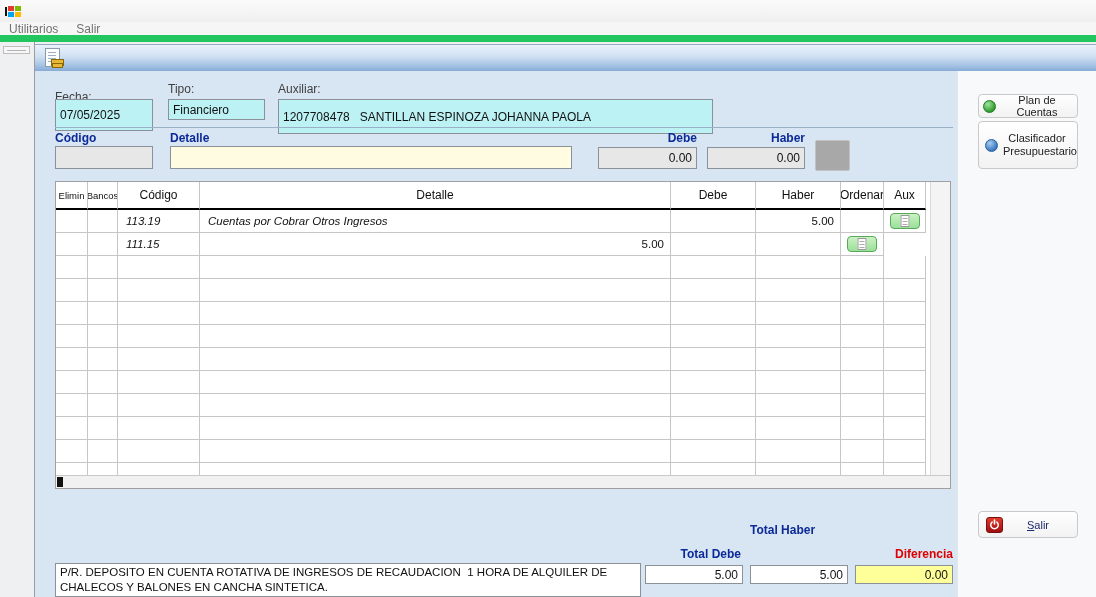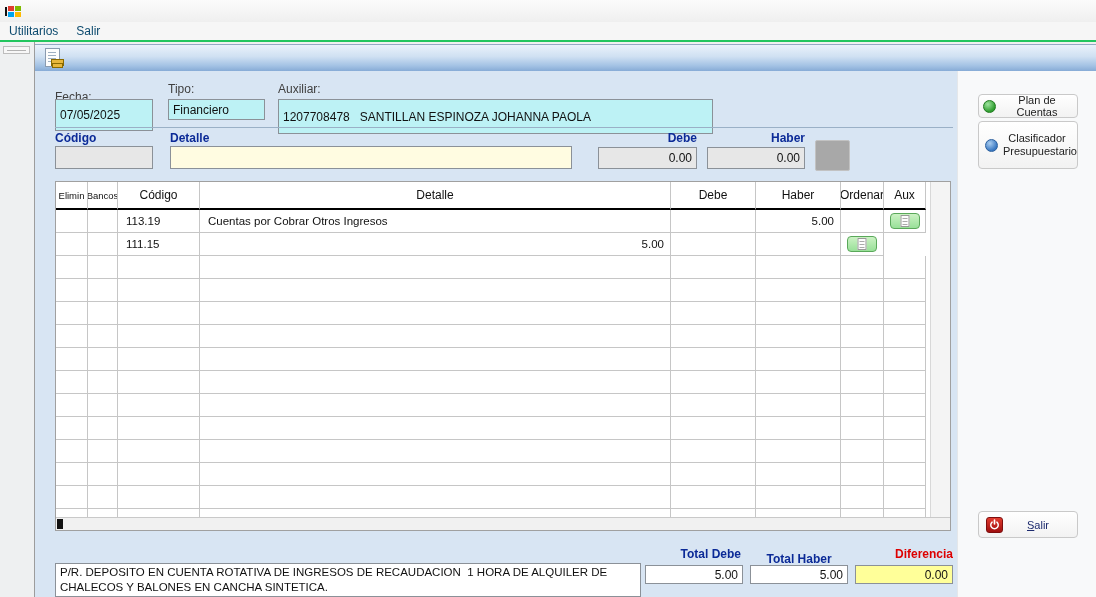--- a/index.html
+++ b/index.html
@@ -11,21 +11,21 @@
   #titlebar { position:absolute; left:0; top:0; width:1096px; height:22px;
     background:linear-gradient(#fbfbfb,#efefef); display:flex; align-items:center; }
   .win-icon { position:relative; width:15px; height:13px; margin:0 5px 0 5px; }
   .win-icon i { position:absolute; width:6px; height:5px; }
   .win-icon .q1{left:3px;top:1px;background:#e03c31;} .win-icon .q2{left:10px;top:1px;background:#7fba00;}
   .win-icon .q3{left:3px;top:7px;background:#00a4ef;} .win-icon .q4{left:10px;top:7px;background:#ffb900;}
   .win-icon .pole{left:0;top:2px;width:2px;height:9px;background:#111;}
   #title-text { font-size:12px; color:#111; }
 
   #menubar { position:absolute; left:0; top:22px; width:1096px; height:20px;
-    background:#f6f6f6; border-bottom:2px solid #22c55e; display:flex; align-items:center; font-size:12px; color:#0c4a6e; }
+    background:#f6f6f6; border-bottom:7px solid #22c55e; display:flex; align-items:center; font-size:12px; color:#737373; }
   .menu-item { padding:2px 9px; cursor:default; }
 
   
   #left-panel { position:absolute; left:0; top:42px; width:35px; height:555px;
     background:#eef0f1; border-right:1px solid #9c9c9c; }
   #left-grip { position:absolute; left:3px; top:4px; width:27px; height:8px;
     background:#f7f7f7; border:1px solid #bdbdbd; }
   #left-grip::after { content:""; position:absolute; left:3px; top:3px; right:3px; height:1px; background:#b2b2b2; }
 
   
@@ -53,29 +53,29 @@
   .grayf  { background:#e7e7e7; }
   .ylwf   { background:var(--field-yellow,#fffce1); }
   .whitef { background:#ffffff; }
   .num    { text-align:right; }
   .sep    { position:absolute; height:1px; background:#9ab0c6; }
 
   .gray-sq-btn { position:absolute; width:35px; height:31px; background:#a8a8a8;
     border:1px solid #c2c2c2; border-radius:2px; }
 
   
-  #table-box { position:absolute; left:20px; top:110px; width:896px; height:350px;
+  #table-box { position:absolute; left:20px; top:110px; width:896px; height:308px;
     background:#ffffff; border:1px solid #a0a0a0; overflow:hidden; }
   .trow { display:grid; }
   .tc { border-right:1px solid #c6c6c6; border-bottom:1px solid #c6c6c6; overflow:hidden;
     white-space:nowrap; font-size:11.5px; color:#111; display:flex; align-items:center; }
   .thead .tc { justify-content:center; border-bottom:2px solid #000; height:28px; background:#fff; font-size:12px; }
   .thead .tc.small { font-size:9.5px; }
   .tbody .tc { height:23px; }
-  .tc.cl { padding-left:8px; }  .tc.cr { justify-content:flex-end; padding-right:6px; }
+  .tc.cl { padding-left:8px;font-style:italic; }  .tc.cr { justify-content:flex-end; padding-right:6px; }
   .vstrip { position:absolute; top:0; right:0; width:20px; bottom:13px; background:#f4f4f4; border-left:1px solid #d8d8d8; }
   .hscroll { position:absolute; left:0; right:0; bottom:0; height:13px; background:#f1f1f1; border-top:1px solid #c9c9c9; }
   .hthumb { position:absolute; left:1px; top:1px; width:6px; height:10px; background:#111; }
 
   .aux-btn { display:inline-block; width:30px; height:16px; border:1px solid #5aa85a; border-radius:4px;
     background:linear-gradient(#ccf2c4,#98e098); position:relative; cursor:pointer; }
   .aux-btn .clip { position:absolute; left:50%; top:50%; transform:translate(-50%,-50%);
     width:9px; height:12px; background:#fdfdfd; border:1px solid #999; }
   .aux-btn .clip::before { content:""; position:absolute; left:1px; top:2px; width:5px; height:1px;
     background:#aaa; box-shadow:0 3px 0 #aaa, 0 6px 0 #aaa; }
@@ -333,18 +333,18 @@
         </svg>
       </span>
       <span class="ul-first" style="flex:1; text-align:center; color:#1c2a6e;">Salir</span>
     </div>
 
     <div class="lbl-blue" style="left:20px; top:491px;">Glosa:</div>
     <div id="glosa-box">P/R. DEPOSITO EN CUENTA ROTATIVA DE INGRESOS DE RECAUDACION  1 HORA DE ALQUILER DE CHALECOS Y BALONES EN CANCHA SINTETICA.</div>
 
     <div class="lbl-blue" style="left:613px; top:476px; width:93px; text-align:right;">Total Debe</div>
     <input class="field whitef num tot-field" style="left: 610px; top: 494px; width: 98px;" value="5.00">
-    <div class="lbl-blue" style="left:715px; top:481px; width:98px; text-align:center;">Total Haber</div>
+    <div class="lbl-blue" style="left:715px; top:452px; width:98px; text-align:left;">Total Haber</div>
     <input class="field whitef num tot-field" style="left: 715px; top: 494px; width: 98px;" value="5.00">
     <div class="lbl-red" style="left:820px; top:476px; width:98px; text-align:right;">Diferencia</div>
     <input class="field dif num tot-field" style="left: 820px; top: 494px; width: 98px;" value="0.00">
   </div>
 </div>
 
 </body></html>

